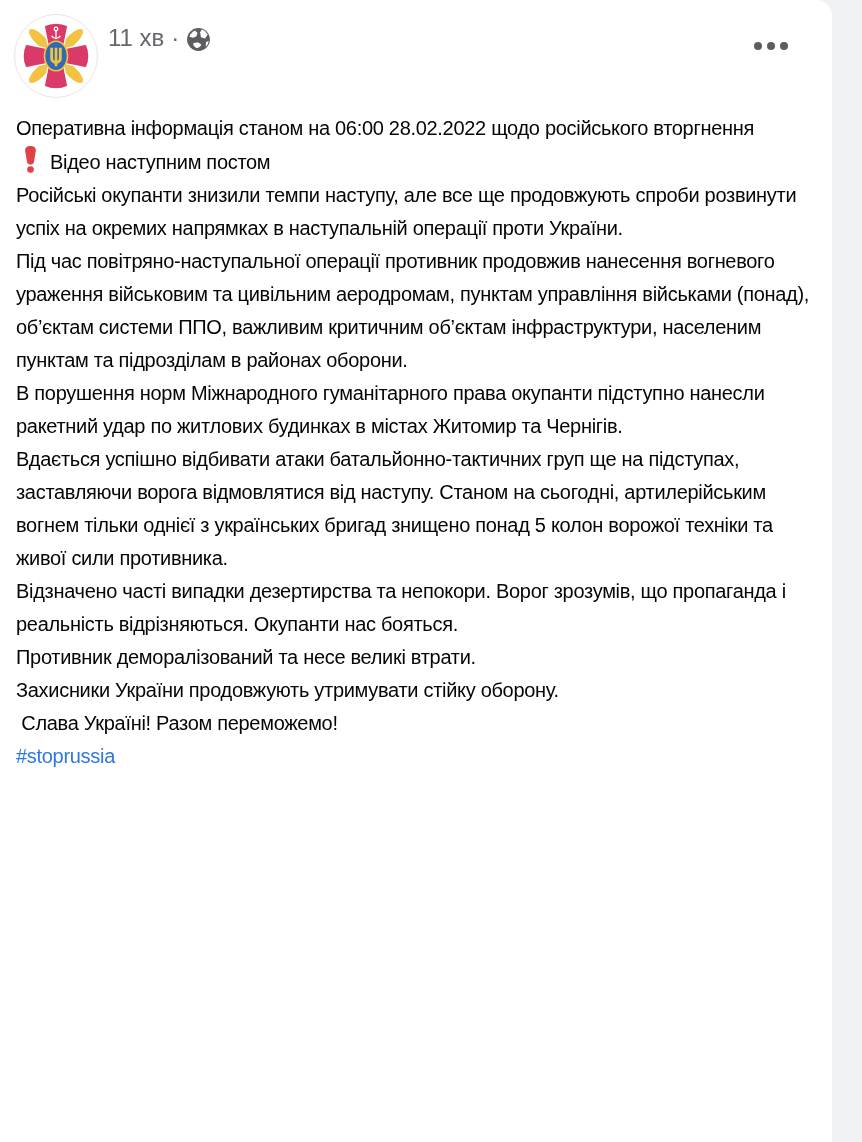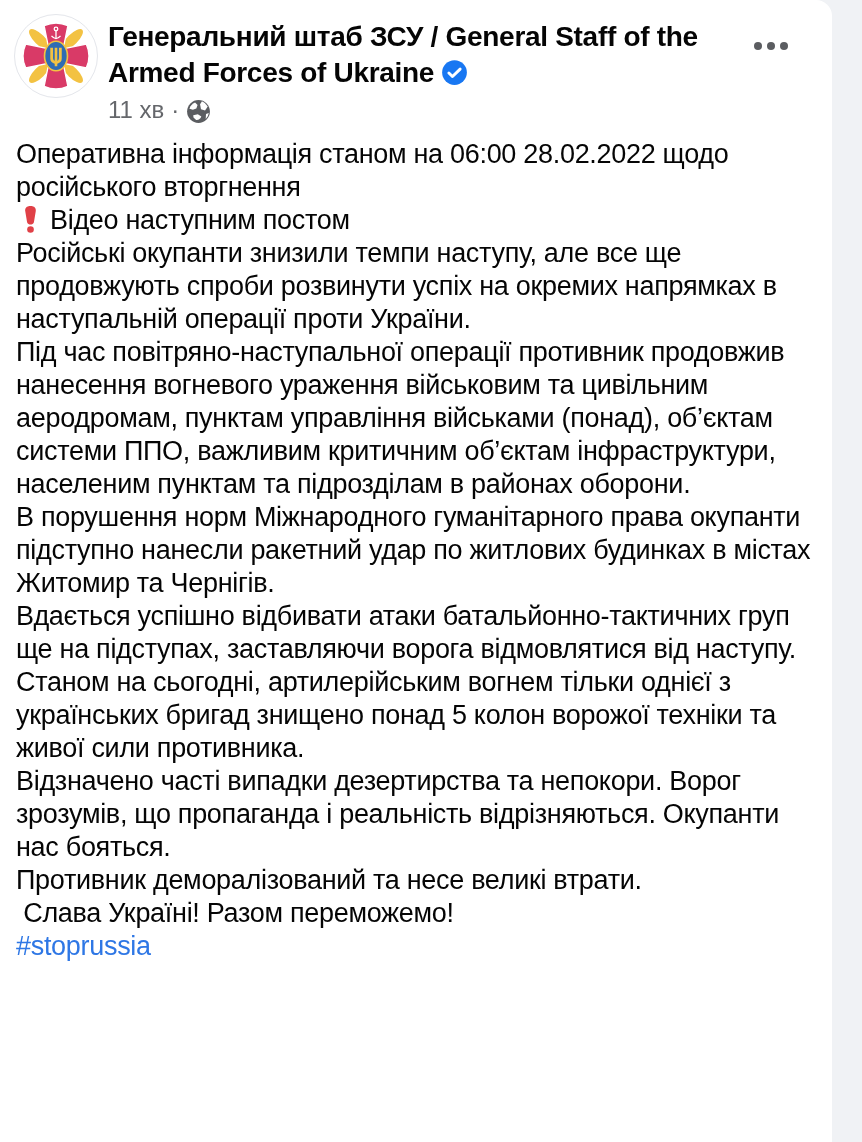--- a/index.html
+++ b/index.html
@@ -65,21 +65,21 @@
     cursor: pointer;
   }
   .more-btn i {
     width: 8px; height: 8px;
     border-radius: 50%;
     background: #5b5d61;
   }
   
   .post-body {
     padding: 14px 8px 0 16px;
-    font-size: 27px;
+    font-size: 20px;
     line-height: 33px;
     letter-spacing: -0.3px;
     color: #050505;
   }
   .post-body p { white-space: pre-wrap; }
   .alert-emoji {
     display: inline-block;
     width: 21px; height: 29px;
     margin: 0 9px 0 4px;
     vertical-align: -4px;
@@ -117,26 +117,20 @@
           <circle cx="50" cy="17" r="2.2"></circle>
           <line x1="50" y1="19" x2="50" y2="29"></line>
           <path d="M44.5 25.5 q5.5 6.5 11 0"></path>
         </g>
         <ellipse cx="50" cy="50" rx="14" ry="18" fill="#2f6cb3" stroke="#f3c242" stroke-width="2"></ellipse>
         <path fill="#f3c242" d="M43 40 h3.4 v12.5 c0 1.8 .9 2.9 2 3.4 V40 h3.2 v15.9 c1.1 -.5 2 -1.6 2 -3.4 V40 H57 v13.4 c0 3.4 -2.6 5.4 -5.4 5.9 v3.2 h-3.2 v-3.2 C45.6 58.8 43 56.8 43 53.4 Z"></path>
       </svg>
     </div>
 
     <div class="header-text">
-      <div class="page-name-row">
-        <span class="page-name">Генеральний штаб ЗСУ / General Staff of the Armed Forces of Ukraine</span><span class="verified-badge"><svg viewBox="0 0 24 24">
-              <circle cx="12" cy="12" r="11" fill="#1877f2"></circle>
-              <path d="M7 12.4 l3.2 3.2 L17 9" fill="none" stroke="#ffffff" stroke-width="2.6" stroke-linecap="round" stroke-linejoin="round"></path>
-            </svg></span>
-      </div>
       <div class="post-meta">
         <span>11 хв</span>
         <span class="sep">·</span>
         <span class="globe-icon">
           <svg viewBox="0 0 16 16">
             <circle cx="8" cy="8" r="7.3" fill="#5b5d61"></circle>
             <g fill="#ffffff">
               <path d="M2.2 6.2 Q3.1 3.4 5.8 2.3 L7.4 3.9 6.6 6.1 4.4 6.9 Z"></path>
               <path d="M10.2 1.4 Q12.8 2.4 13.9 4.8 L12.2 7.4 9.6 6.6 9 3.4 Z"></path>
               <path d="M4.6 10.4 L7.6 9.8 9.8 11.2 Q8.9 13.6 6.5 13.4 L4.8 11.8 Z"></path>
@@ -159,17 +153,18 @@
     <p><span class="alert-emoji"><svg viewBox="0 0 24 32">
             <path fill="#e04047" d="M12 1 C16.5 1 18.6 3.4 18 7.2 L15.9 19.6 C15.6 21.6 13.4 22.3 12 22.3 C10.6 22.3 8.4 21.6 8.1 19.6 L6 7.2 C5.4 3.4 7.5 1 12 1 Z"></path>
             <circle fill="#e04047" cx="12" cy="28" r="3.8"></circle>
           </svg></span><span>Відео наступним постом</span></p>
     <p>Російські окупанти знизили темпи наступу, але все ще продовжують спроби розвинути успіх на окремих напрямках в наступальній операції проти України.</p>
     <p>Під час повітряно-наступальної операції противник продовжив нанесення вогневого ураження військовим та цивільним аеродромам, пунктам управління військами (понад), об’єктам системи ППО, важливим критичним об’єктам інфраструктури, населеним пунктам та підрозділам в районах оборони.</p>
     <p>В порушення норм Міжнародного гуманітарного права окупанти підступно нанесли ракетний удар по житлових будинках в містах Житомир та Чернігів.</p>
     <p>Вдається успішно відбивати атаки батальйонно-тактичних груп ще на підступах, заставляючи ворога відмовлятися від наступу. Станом на сьогодні, артилерійським вогнем тільки однієї з українських бригад знищено понад 5 колон ворожої техніки та живої сили противника.</p>
     <p>Відзначено часті випадки дезертирства та непокори. Ворог зрозумів, що пропаганда і реальність відрізняються. Окупанти нас бояться.</p>
     <p>Противник деморалізований та несе великі втрати.</p>
+    <p>Захисники України продовжують утримувати стійку оборону.</p>
     <p> Слава Україні! Разом переможемо!</p>
     <p><a class="hashtag">#stoprussia</a></p>
   </div>
 
 </div>
 
 </body></html>

